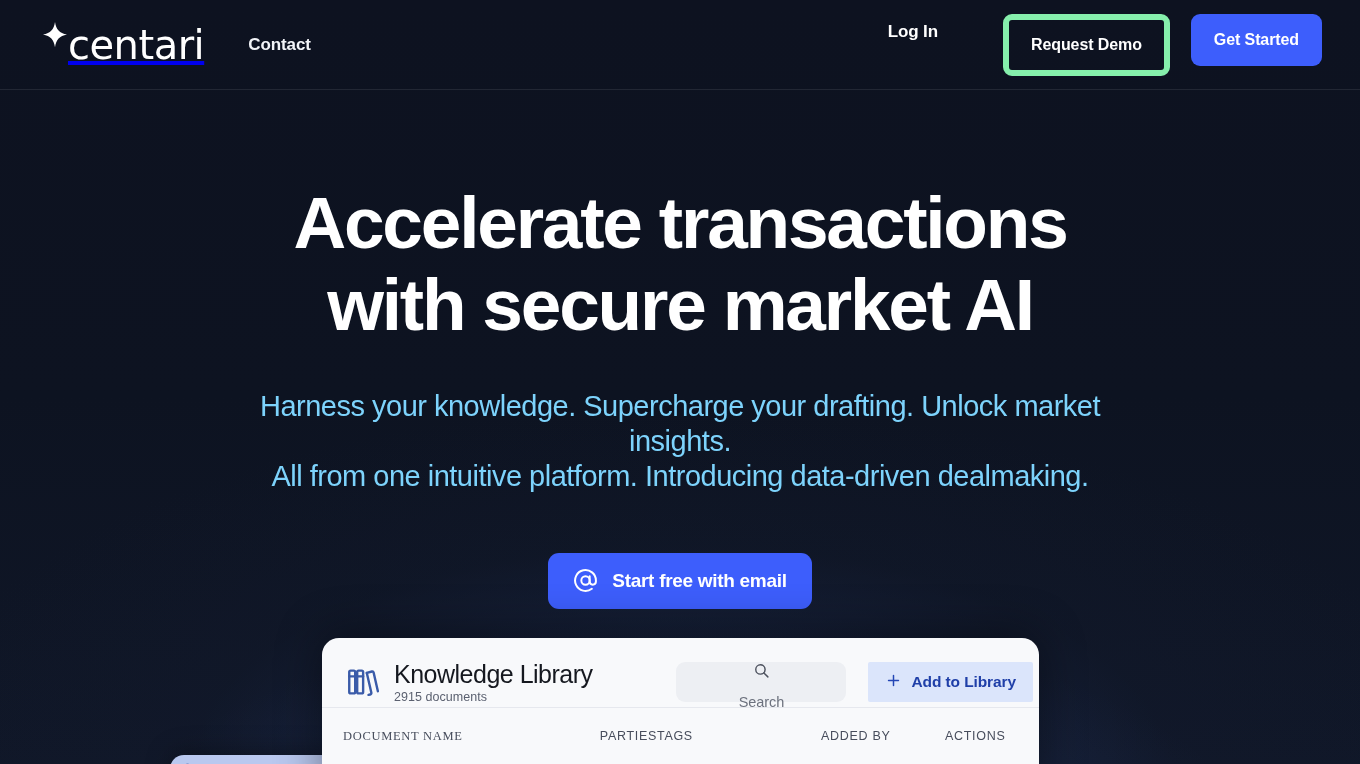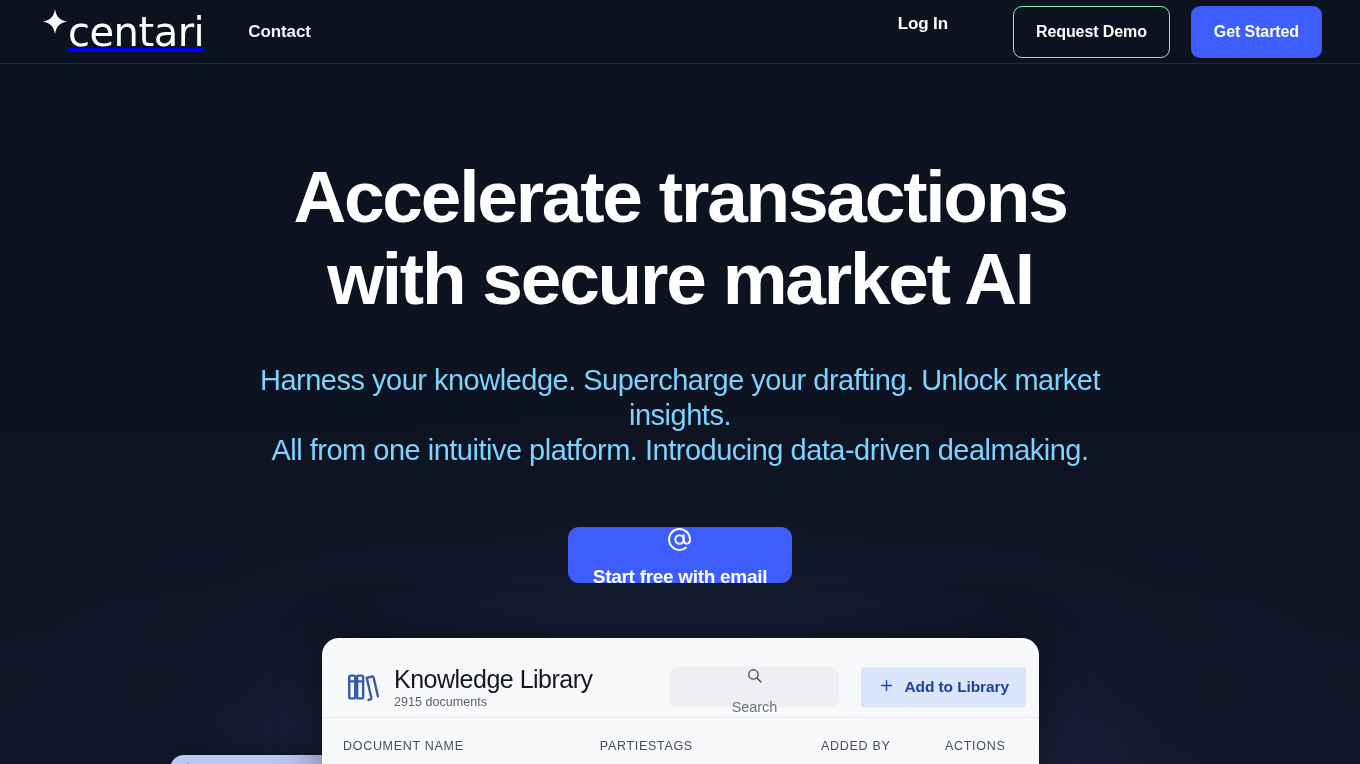--- a/index.html
+++ b/index.html
@@ -25,21 +25,21 @@
       radial-gradient(1100px 520px at 50% 102%, rgba(40,60,110,0.55) 0%, rgba(19,27,46,0.28) 45%, rgba(13,19,33,0) 72%),
       radial-gradient(900px 420px at 50% 118%, rgba(62,90,160,0.30) 0%, rgba(13,19,33,0) 68%),
       linear-gradient(180deg, #0d1220 0%, #0d1321 52%, #101728 100%);
     z-index: 0;
   }
 
   
   header.site-header {
     position: relative;
     z-index: 5;
-    height: 64px;
+    height: 90px;
     box-sizing: border-box;
     border-bottom: 1px solid rgba(255,255,255,0.09);
     display: flex;
     align-items: center;
     padding: 0 38px 0 40px;
   }
   .brand {
     display: flex;
     align-items: center;
     gap: 2px;
@@ -94,21 +94,21 @@
     letter-spacing: -0.1px;
     border-radius: 9px;
     border: none;
     cursor: pointer;
     white-space: nowrap;
     line-height: 1;
   }
   .btn-outline {
     background: transparent;
     color: #ffffff;
-    border: 1px solid #86efac;
+    border: 6px solid #86efac;
     padding: 17px 22px;
   }
   .btn-primary {
     background: #3d5efc;
     color: #ffffff;
     padding: 18px 23px;
   }
 
   
   .hero {
@@ -150,21 +150,20 @@
     gap: 14px;
     border-radius: 11px;
     padding: 0 25px;
     height: 56px;
     font-size: 19px;
     font-weight: 700;
     letter-spacing: -0.3px;
     border: none;
     cursor: pointer;
     font-family: inherit;
-    flex-direction: column;
   }
   .cta-email { background: #3d5efc; color: #ffffff; }
   .cta-google { background: #ffffff; color: #15171c; }
   .cta svg { display: block; flex: none; }
 
   
   .library-card {
     position: absolute;
     left: 322px;
     top: 638px;
@@ -172,22 +171,22 @@
     height: 160px;
     background: #f8f9fb;
     border-radius: 17px 17px 0 0;
     box-shadow: 0 -4px 46px rgba(0,0,0,0.45);
     z-index: 6;
     overflow: hidden;
   }
   .library-head {
     display: flex;
     align-items: center;
-    padding: 20px 13px 0 21px;
-    height: 78px;
+    padding: 20px 6px 0 21px;
+    height: 68px;
     box-sizing: border-box;
   }
   .library-icon {
     width: 38px; height: 38px;
     flex: none;
     display: flex; align-items: center; justify-content: center;
     margin-right: 13px;
   }
   .library-titles { display: flex; flex-direction: column; gap: 2px; }
   .library-title {
@@ -256,21 +255,21 @@
     padding: 0 21px;
     box-sizing: border-box;
   }
   .library-table-head .col {
     color: #474d5c;
     font-size: 12.5px;
     font-weight: 400;
     letter-spacing: 0.7px;
     white-space: nowrap;
   }
-  .col-doc     { width: 199px; }
+  .col-doc     { width: 199px; font-family: Liberation Serif, serif; }
   .col-parties { width: 115px; text-align: right; }
   .col-tags    { width: 164px; }
   .col-added   { width: 124px; }
   .col-actions { width: auto; }
 
   
   .peek-chip {
     position: absolute;
     left: 170px;
     top: 755px;

